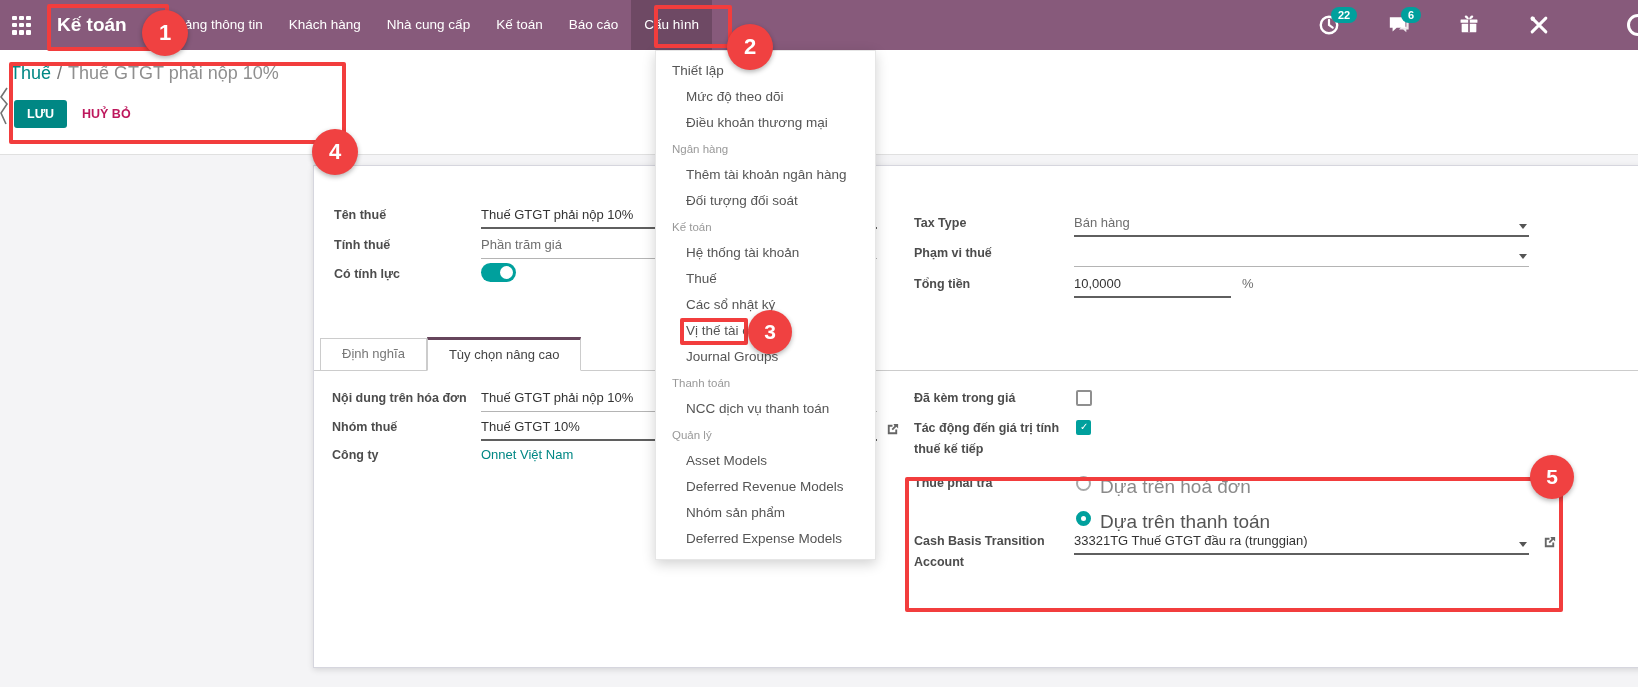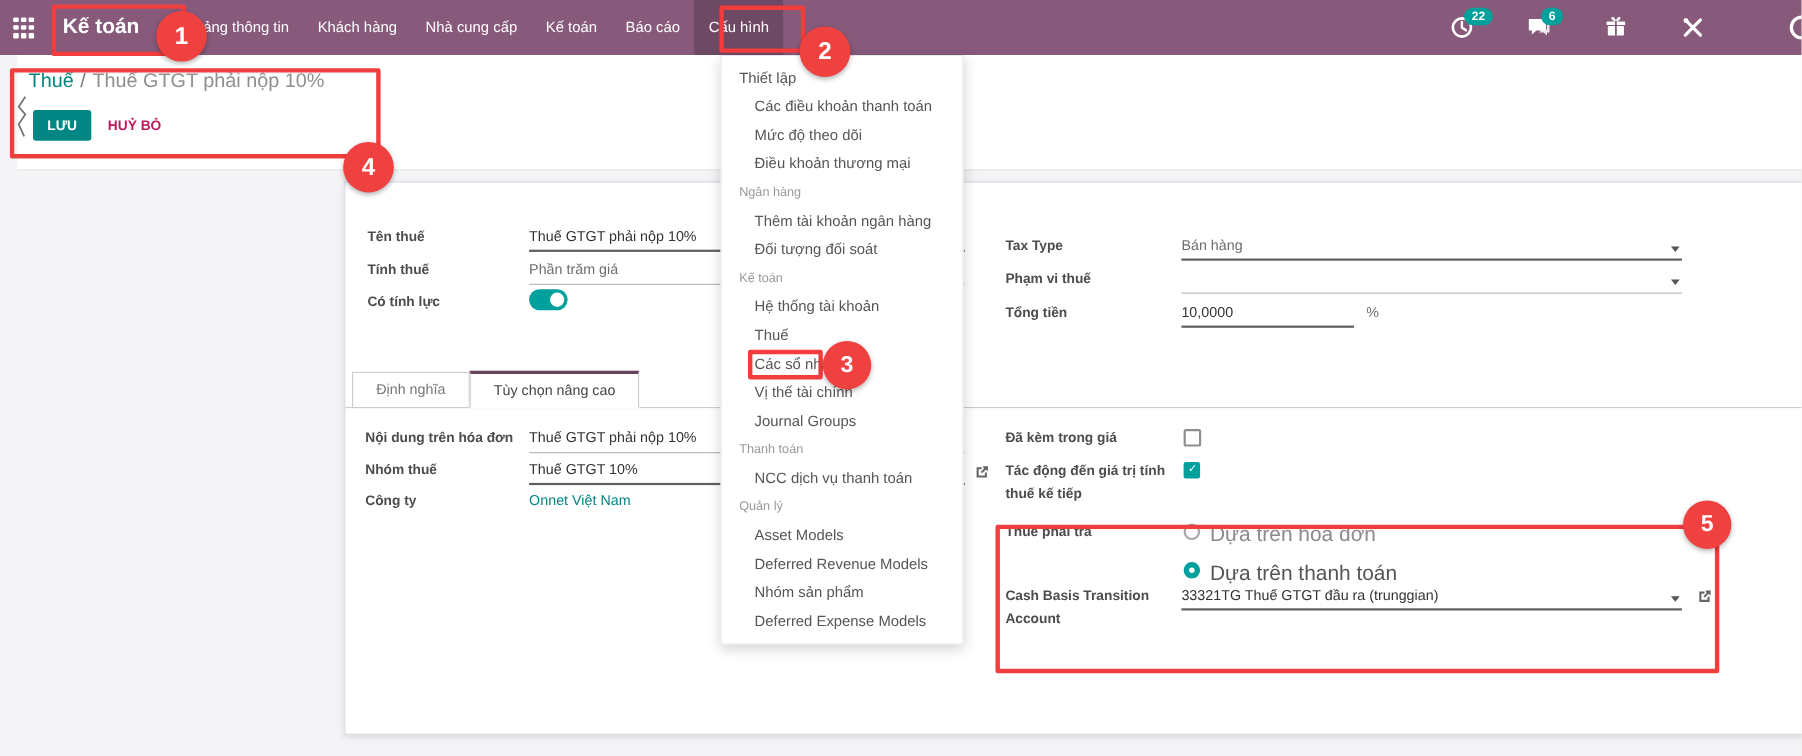--- a/index.html
+++ b/index.html
@@ -18,21 +18,21 @@
   .nav-item.active { background:rgba(0,0,0,0.18); }
   .nav-right { margin-left:auto; display:flex; align-items:center; gap:48px; padding-right:88px; }
   .nav-ico { position:relative; width:22px; height:22px; cursor:pointer; }
   .nav-ico svg { width:22px; height:22px; display:block; }
   .badge { position:absolute; top:-7px; left:13px; background:#00A09D; color:#fff; font-size:11px;
            font-weight:bold; border-radius:9px; padding:1.5px 7px; line-height:13px; }
   .partial-icon { position:absolute; right:-11px; top:14px; width:22px; height:22px;
                   border:3px solid #fff; border-radius:50%; }
 
   
-  .control-panel { position:absolute; top:50px; left:16px; right:0; height:105px; background:#fff;
+  .control-panel { position:absolute; top:50px; left:0; right:0; height:105px; background:#fff;
                    border-bottom:1px solid #e0e0e0; z-index:5; }
   .breadcrumb { position:absolute; left:10px; top:13px; font-size:18px; }
   .bc-link { color:#008784; cursor:pointer; }
   .bc-sep { color:#777; padding:0 6px; }
   .bc-current { color:#8f8f8f; }
   .btn-save { position:absolute; left:14px; top:50px; background:#008784; color:#fff; border:none;
               font-weight:bold; font-size:12.5px; padding:7px 13px; border-radius:3px; cursor:pointer;
               font-family:inherit; }
   .btn-discard { position:absolute; left:72px; top:50px; background:none; border:none; color:#be185d;
                  font-weight:bold; font-size:12.5px; padding:7px 10px; cursor:pointer; font-family:inherit; }
@@ -224,21 +224,20 @@
     <div class="ext-link" style="left:1228px; top:369px;">
       <svg viewBox="0 0 16 16">
           <path d="M3 3h5v2H5v6h6V8h2v5H3z" fill="#666"></path>
           <path d="M9 2h5v5l-1.9-1.9L8.4 8.8 7 7.4l3.1-3.1z" fill="#666"></path>
         </svg>
     </div>
   </div>
 
   <div class="dropdown">
     <div class="dd-item root">Thiết lập</div>
-    <div class="dd-item">Các điều khoản thanh toán</div>
     <div class="dd-item">Mức độ theo dõi</div>
     <div class="dd-item">Điều khoản thương mại</div>
     <div class="dd-header">Ngân hàng</div>
     <div class="dd-item">Thêm tài khoản ngân hàng</div>
     <div class="dd-item">Đối tượng đối soát</div>
     <div class="dd-header">Kế toán</div>
     <div class="dd-item">Hệ thống tài khoản</div>
     <div class="dd-item">Thuế</div>
     <div class="dd-item">Các sổ nhật ký</div>
     <div class="dd-item">Vị thế tài chính</div>

